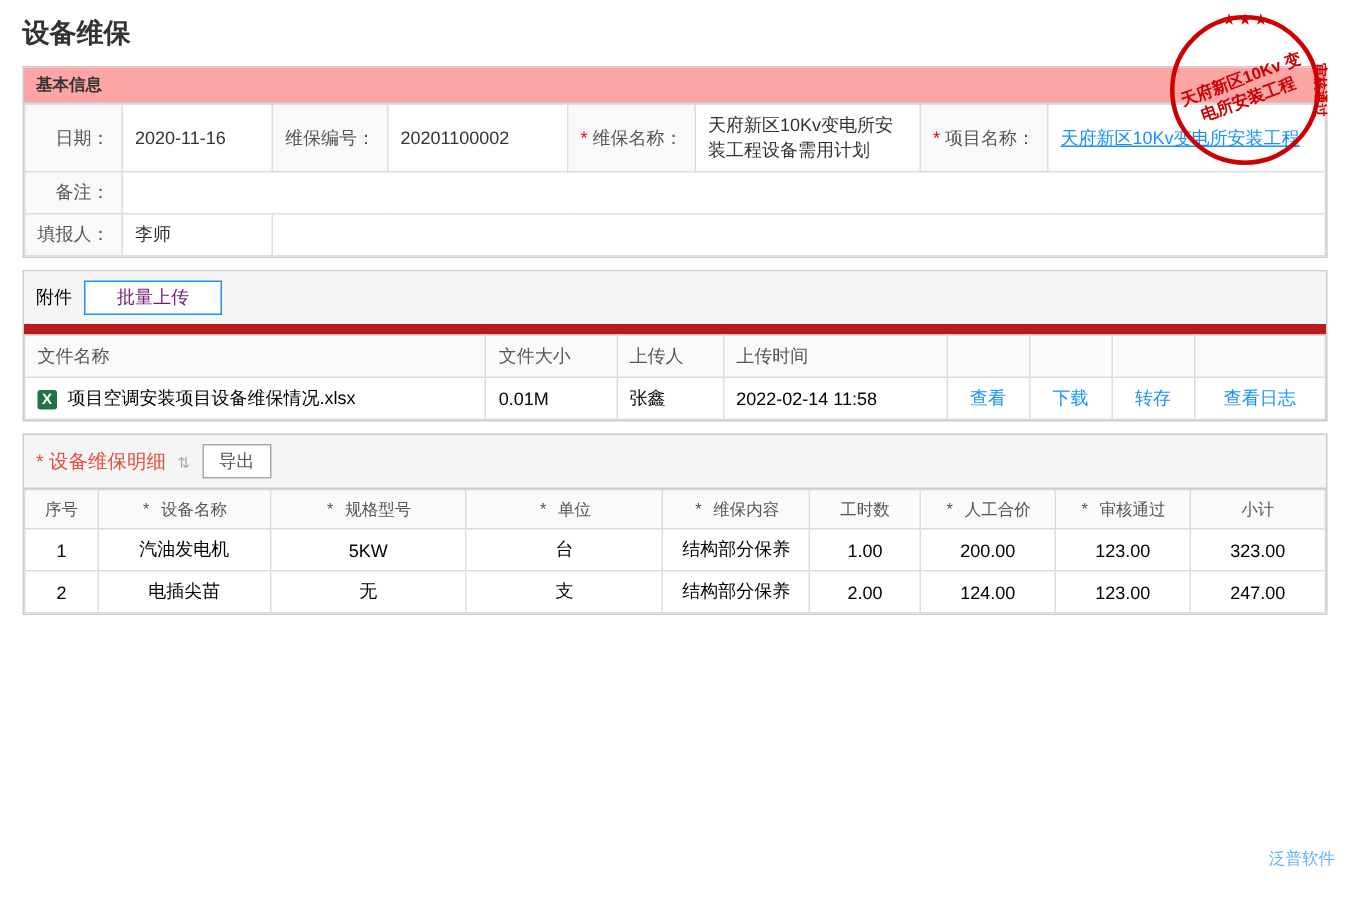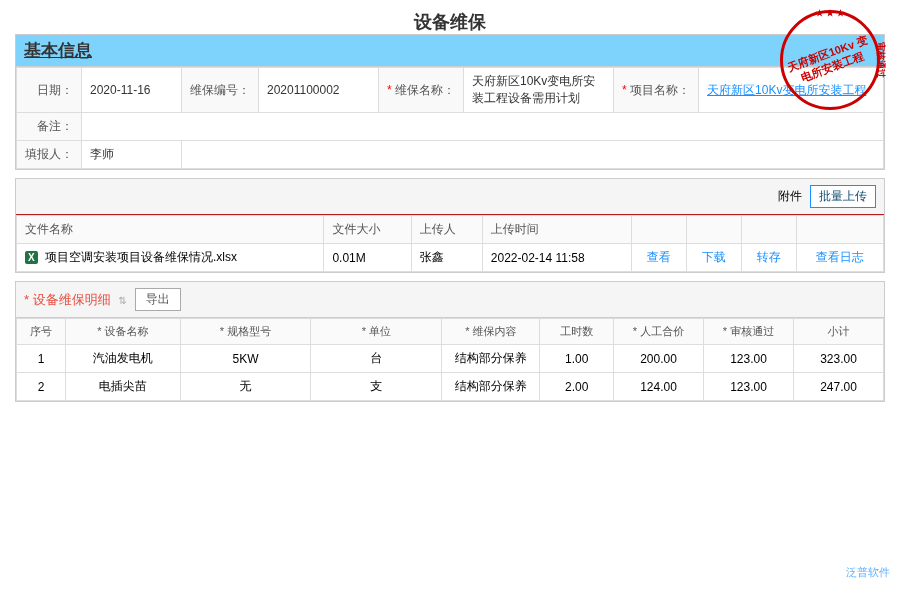--- a/index.html
+++ b/index.html
@@ -12,24 +12,25 @@
       overflow: hidden;
     }
     .page-container {
       background: #fff;
       width: 900px;
       min-height: 600px;
       padding: 10px 15px;
       position: relative;
     }
     .page-title {
-      text-align: center;
+      text-align: left;
       font-size: 18px;
       font-weight: bold;
       color: #333;
+      margin-bottom: 10px;
     }
 
     
     .stamp {
       position: absolute;
       top: 10px;
       right: 20px;
       width: 100px;
       height: 100px;
     }
@@ -52,27 +53,26 @@
       line-height: 1.3;
       transform: rotate(-20deg);
     }
 
     
     .section {
       border: 1px solid #ccc;
       margin-bottom: 8px;
     }
     .section-header {
-      background: #7dd3fc;
+      background: #fca5a5;
       padding: 4px 8px;
-      font-size: 17px;
+      font-size: 11px;
       font-weight: bold;
       border-bottom: 1px solid #ccc;
       color: #333;
-      text-decoration: underline;
     }
 
     
     .info-table {
       width: 100%;
       border-collapse: collapse;
     }
     .info-table td {
       border: 1px solid #ddd;
       padding: 5px 8px;
@@ -93,30 +93,29 @@
       color: #1890ff;
       cursor: pointer;
       text-decoration: underline;
     }
 
     
     .attach-header {
       display: flex;
       align-items: center;
       padding: 6px 8px;
-      border-bottom: 1px solid #b91c1c;
+      border-bottom: 7px solid #b91c1c;
       background: #f5f5f5;
       gap: 8px;
-      justify-content: flex-end;
     }
     .batch-upload-btn {
       background: #fff;
       border: 1px solid #1890ff;
-      color: #0c4a6e;
-      padding: 2px 8px;
+      color: #701a75;
+      padding: 2px 21px;
       cursor: pointer;
       font-size: 12px;
     }
 
     .attach-table {
       width: 100%;
       border-collapse: collapse;
     }
     .attach-table th, .attach-table td {
       border: 1px solid #ddd;
@@ -178,20 +177,21 @@
       border: 1px solid #ddd;
       padding: 5px 4px;
       text-align: center;
       vertical-align: middle;
     }
     .detail-table th {
       background: #fafafa;
       font-weight: normal;
       color: #555;
       font-size: 11px;
+      font-family: Liberation Mono, monospace;
     }
     .detail-table td {
       font-size: 12px;
     }
     .col-seq { width: 30px; }
     .col-device { width: 70px; }
     .col-spec { width: 80px; }
     .col-unit { width: 80px; }
     .col-content { width: 60px; }
     .col-hours { width: 45px; }

